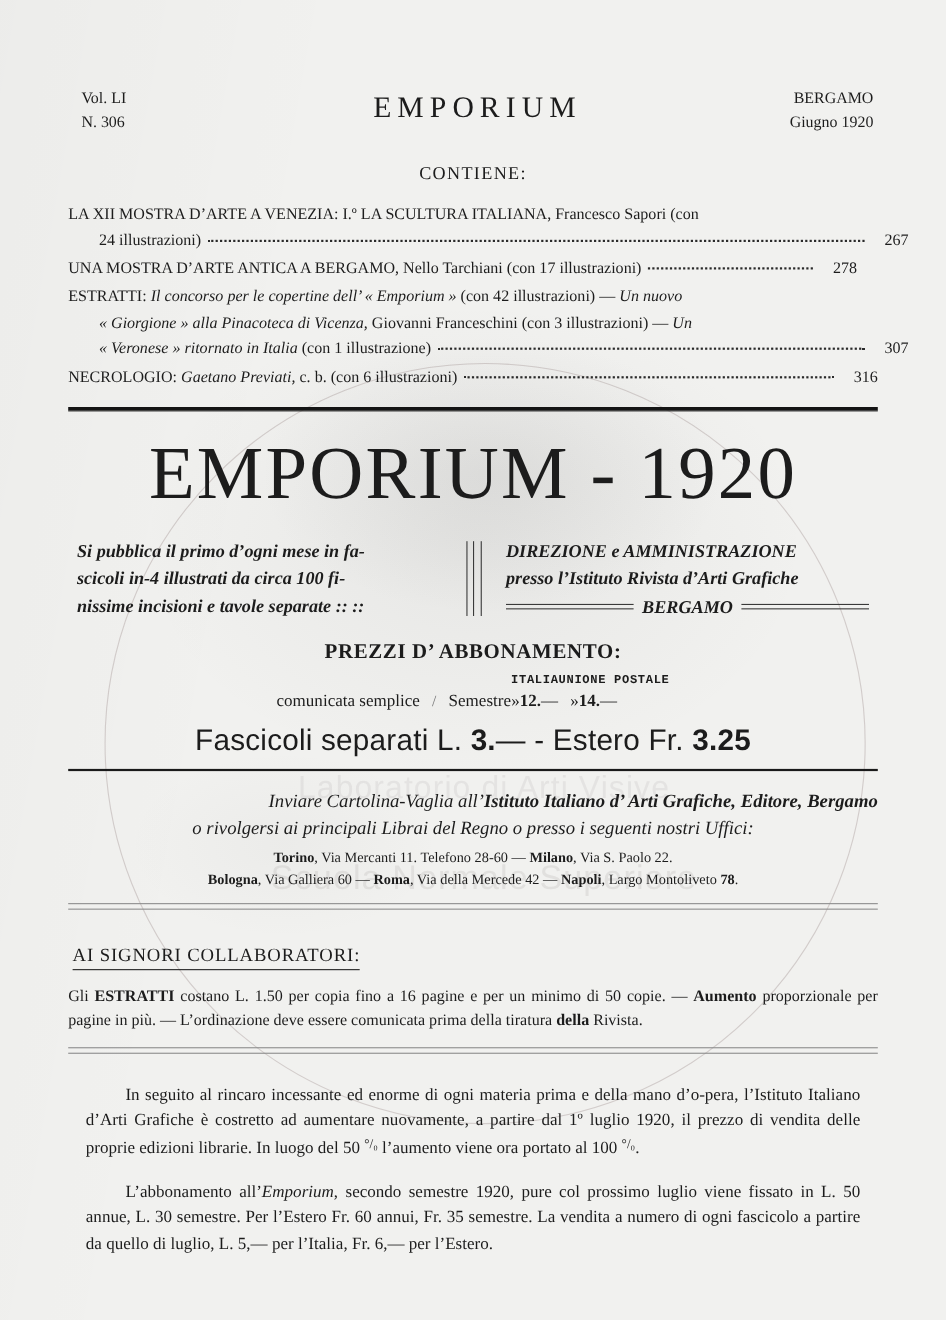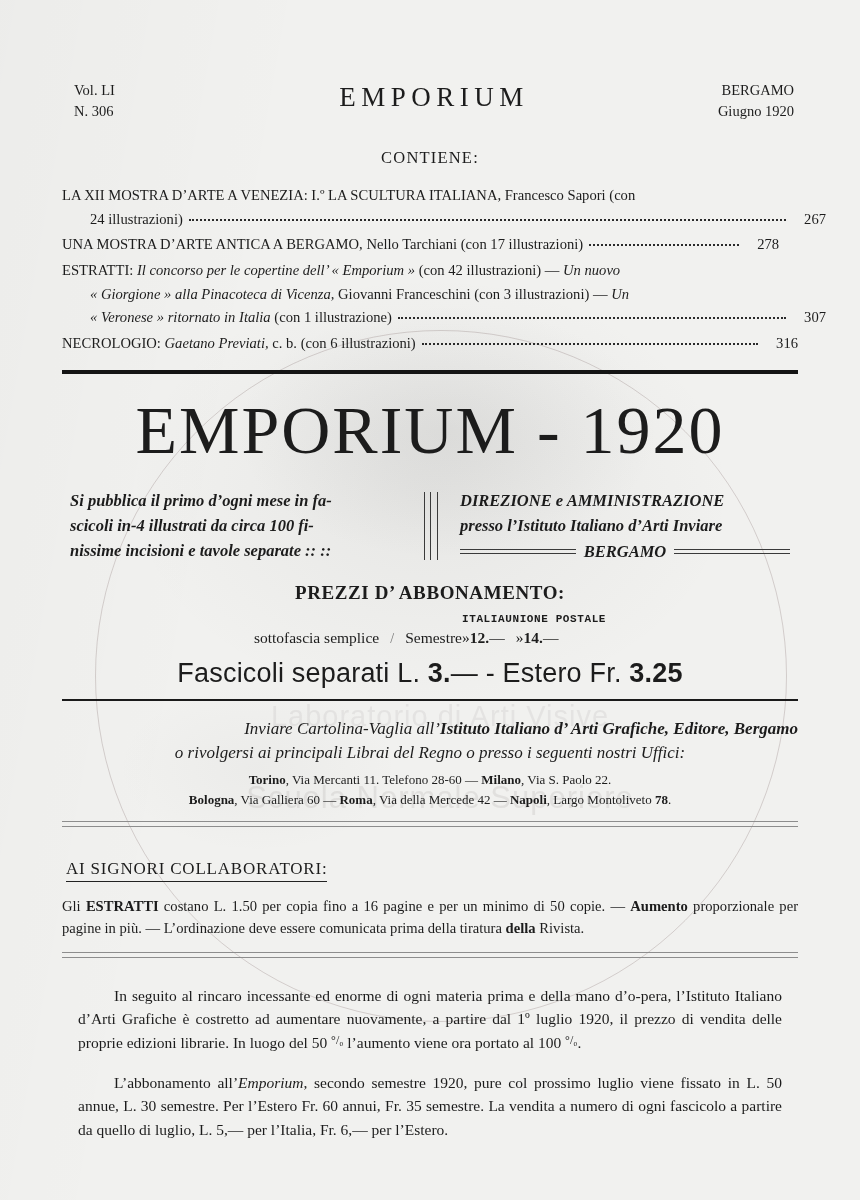--- a/index.html
+++ b/index.html
@@ -385,42 +385,42 @@
 
     <div class="blurb">
       <div class="blurb-left">
         <div>Si pubblica il primo d’ogni mese in fa-</div>
         <div>scicoli in-4 illustrati da circa 100 fi-</div>
         <div>nissime incisioni e tavole separate  ::  ::</div>
       </div>
       <div class="blurb-div"></div>
       <div class="blurb-right">
         <div>DIREZIONE e AMMINISTRAZIONE</div>
-        <div>presso l’Istituto Italiano d’Arti Inviare</div>
+        <div>presso l’Istituto Rivista d’Arti Grafiche</div>
         <div class="bergamo-line">
           <span class="dash"></span>
           <span>BERGAMO</span>
           <span class="dash"></span>
         </div>
       </div>
     </div>
 
     <div class="prezzi-title">PREZZI D’ ABBONAMENTO:</div>
 
     <table class="price-table">
       <tbody>
           <tr>
         <td></td>
             <td></td>
             <td></td>
         <td class="colhead" colspan="2">ITALIA</td>
         <td class="colhead" colspan="2">UNIONE POSTALE</td>
       </tr>
       <tr>
-        <td class="c-label">sottofascia semplice</td>
+        <td class="c-label">comunicata semplice</td>
         <td class="c-brace">/</td>
         <td class="c-period">Semestre</td>
         <td class="c-cur">»</td>
         <td class="c-amt"><span>12.</span><span class="dash">—</span></td>
         <td class="c-cur">»</td>
         <td class="c-amt"><span>14.</span><span class="dash">—</span></td>
       </tr>
     </tbody>
       </table>
 

